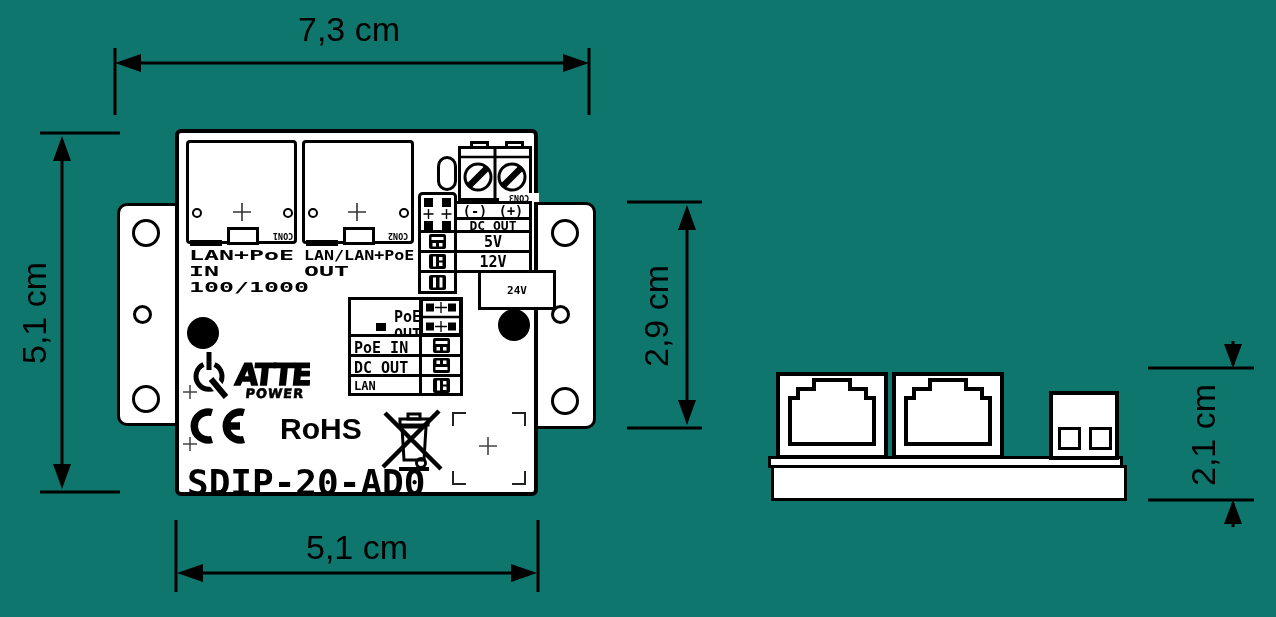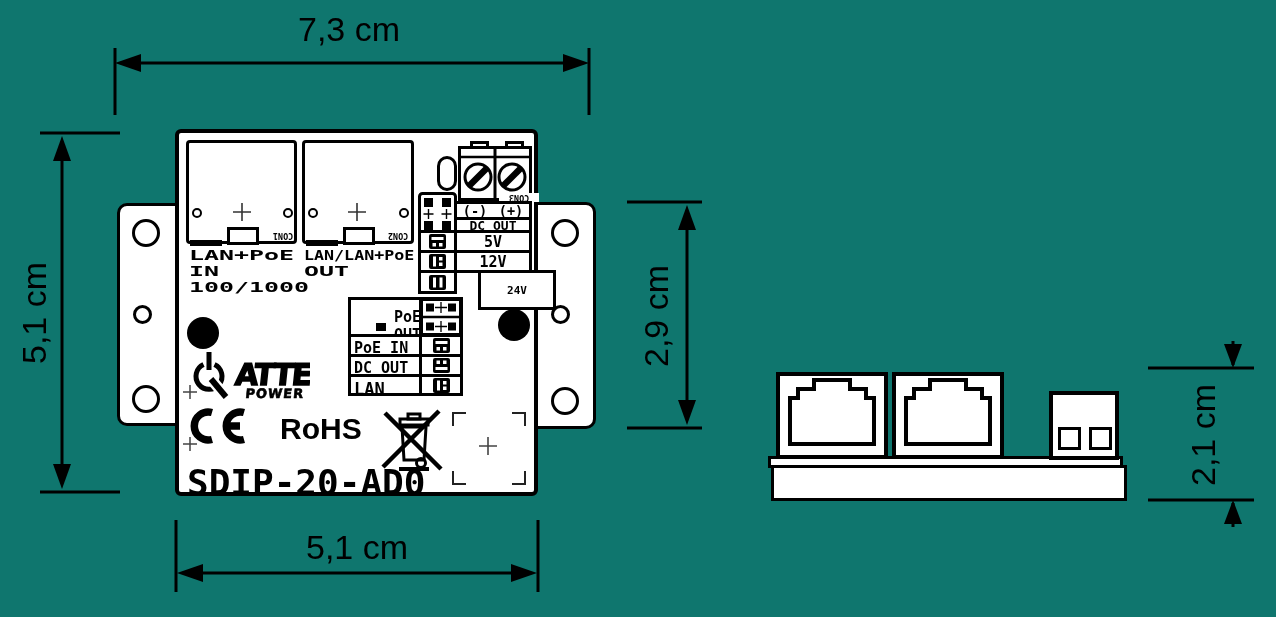--- a/index.html
+++ b/index.html
@@ -202,21 +202,21 @@
     <div class="abs ol ctr" style="left:419px;top:354px;width:44px;height:23px;">
       <svg width="17" height="15">
           <rect width="17" height="15" rx="2" fill="#000"></rect>
           <rect x="3.5" y="2.5" width="3.5" height="3.5" fill="#fff"></rect>
           <rect x="10" y="2.5" width="3.5" height="3.5" fill="#fff"></rect>
           <rect x="2.5" y="9" width="12" height="3" fill="#fff"></rect>
         </svg>
     </div>
 
     <div class="abs ol" style="left:348px;top:374px;width:74px;height:22px;">
-      <div class="mono" style="font-size:17px;padding:2px 4px 0 3px;">LAN</div>
+      <div class="mono" style="font-size:12px;padding:2px 4px 0 3px;">LAN</div>
     </div>
     <div class="abs ol ctr" style="left:419px;top:374px;width:44px;height:22px;">
       <svg width="17" height="15">
           <rect width="17" height="15" rx="2" fill="#000"></rect>
           <rect x="4" y="2.5" width="3" height="10" fill="#fff"></rect>
           <rect x="10" y="3" width="3.5" height="3.5" fill="#fff"></rect>
           <rect x="10" y="8.5" width="3.5" height="3.5" fill="#fff"></rect>
         </svg>
     </div>
 

